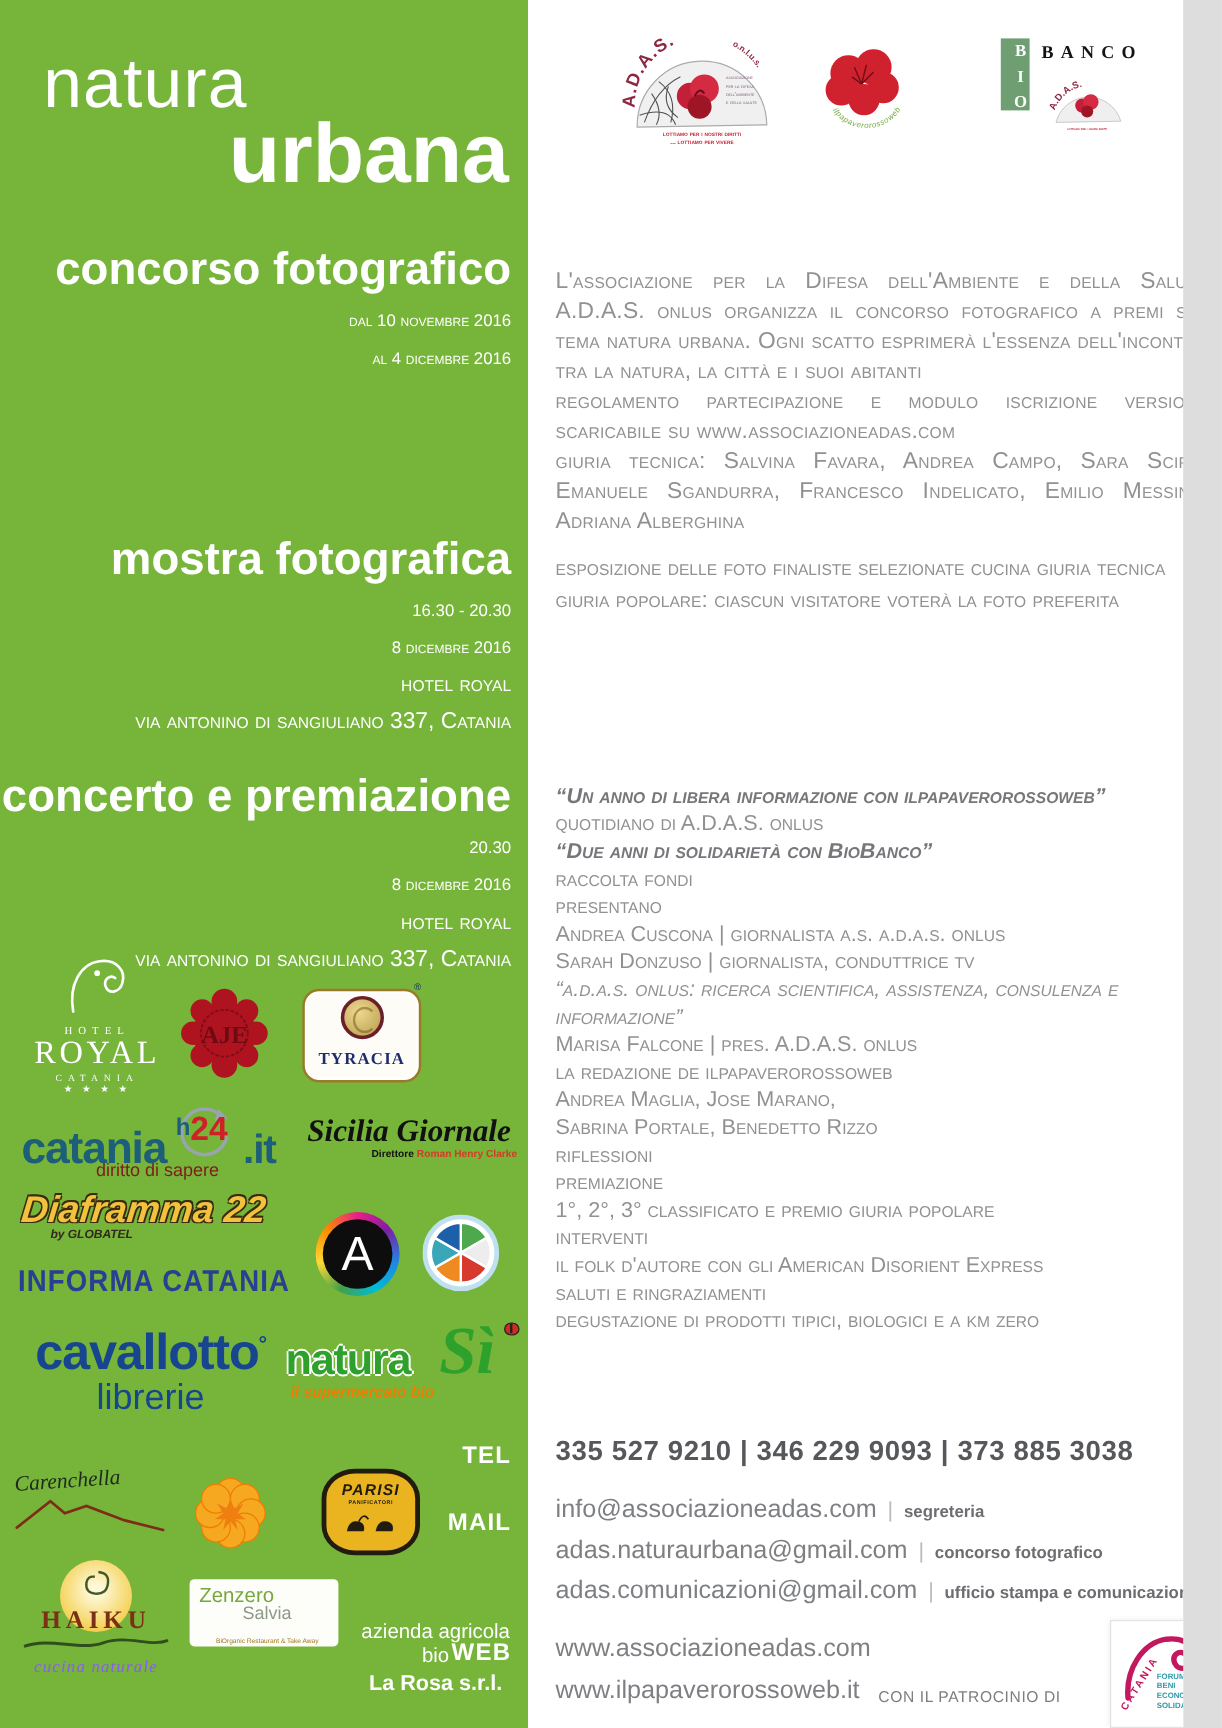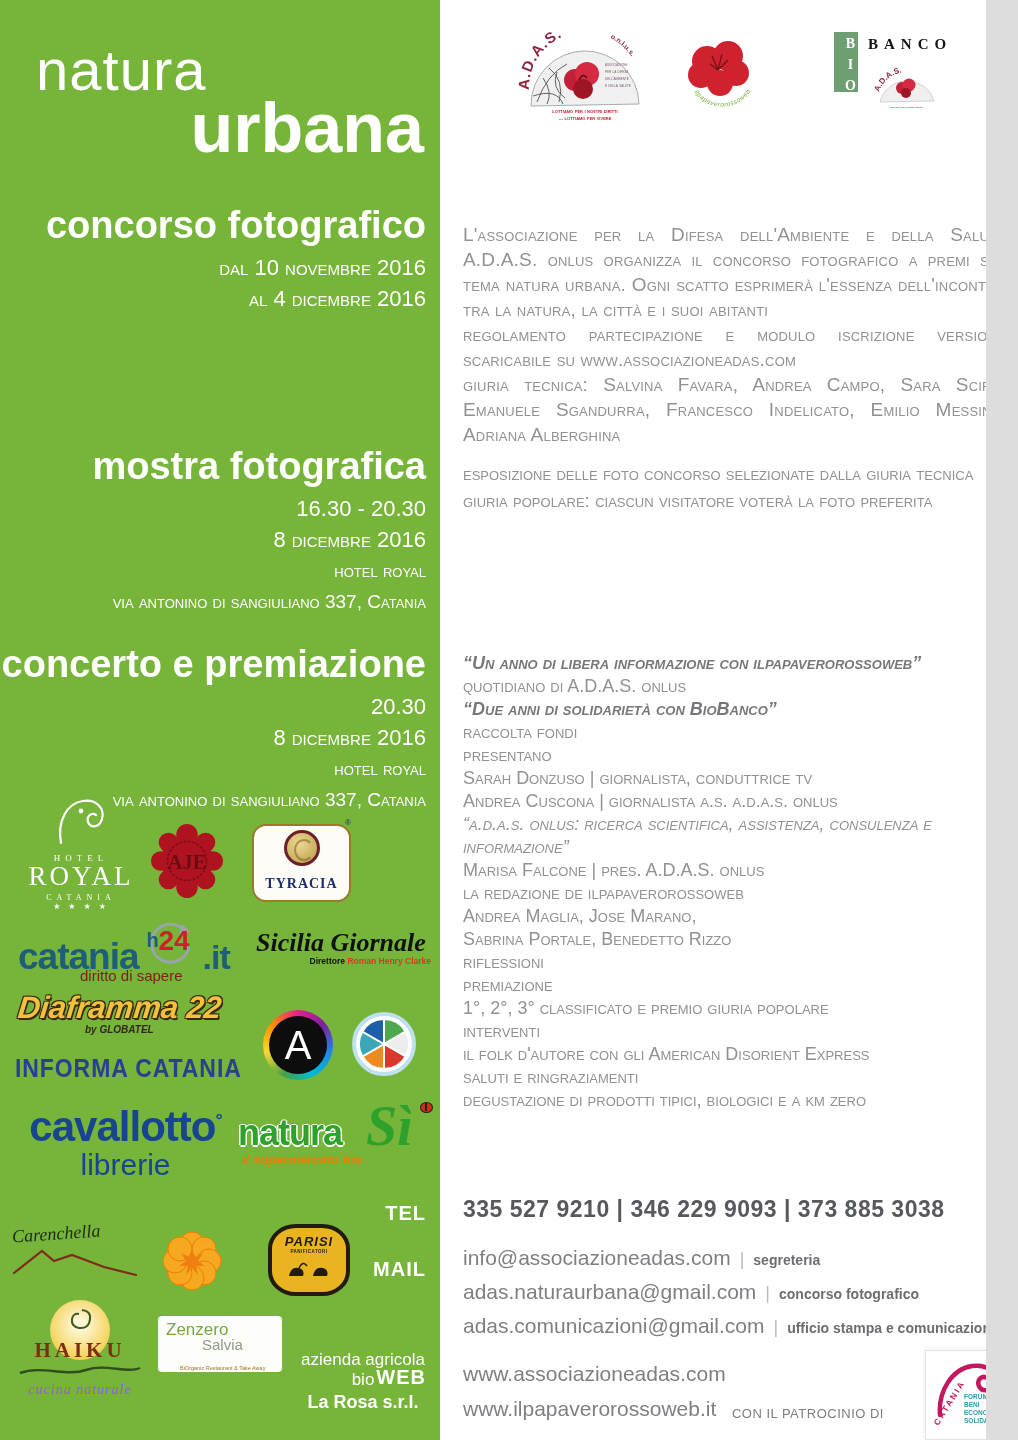--- a/index.html
+++ b/index.html
@@ -9,21 +9,21 @@
   .sc{font-variant:small-caps;}
 
   
   .title-block{position:absolute;left:0;top:40px;width:440px;padding-right:16px;box-sizing:border-box;}
   .title-light{padding-left:36px;font-size:58px;color:#fff;letter-spacing:1px;font-weight:normal;line-height:1.05;}
   .title-bold{text-align:right;font-size:70px;color:#fff;font-weight:bold;letter-spacing:0;line-height:1.0;margin-top:-8px;}
 
   .gsec{position:absolute;left:0;width:440px;padding-right:14px;box-sizing:border-box;text-align:right;color:#fff;}
   .gsec h2{margin:0 0 6px 0;font-size:38px;font-weight:bold;color:#fff;line-height:1.05;}
   .gsub{font-size:19px;line-height:31px;color:#fff;}
-  .gsub-lg{font-size:22px;}
+  .gsub-lg{font-size:14px;}
 
   .green-label{position:absolute;left:0;width:440px;padding-right:14px;box-sizing:border-box;
                text-align:right;color:#fff;font-weight:bold;font-size:20px;letter-spacing:1px;}
 
   
   .intro{position:absolute;left:463px;top:222px;width:543px;font-size:19px;line-height:25px;
          color:#8f9193;text-align:justify;letter-spacing:.2px;}
   .intro p{margin:0;}
   .mostra-info{position:absolute;left:463px;top:460px;width:545px;font-size:19px;line-height:27px;color:#8f9193;}
   .program{position:absolute;left:463px;top:652px;width:552px;font-size:18px;line-height:23px;color:#8f9193;}
@@ -84,21 +84,21 @@
   .ch24-tag{position:absolute;left:62px;top:42px;font-size:15px;color:#7f1d1d;}
 
   .sicilia{left:256px;top:928px;width:175px;color:#111;}
   .sg-name{font-family:"Liberation Serif",serif;font-style:italic;font-weight:bold;font-size:26px;white-space:nowrap;}
   .sg-dir{text-align:right;font-size:8.5px;font-weight:bold;margin-top:-2px;}
   .sg-dir .red{color:#d43b25;}
 
   .diaframma{left:18px;top:990px;width:220px;}
   .df-name{font-style:italic;font-weight:bold;font-size:31px;color:#f2c23e;white-space:nowrap;
            text-shadow:1.5px 1.5px 0 #3a2a10,-1px -1px 0 #3a2a10,1px -1px 0 #3a2a10,-1px 1px 0 #3a2a10;transform:skewX(-6deg);}
-  .df-by{font-size:10px;font-style:italic;font-weight:bold;color:#33291a;margin:-2px 0 0 67px;}
+  .df-by{font-size:10px;font-style:italic;font-weight:bold;color:#33291a;margin:-2px 0 0 24px;}
 
   .informa{left:15px;top:1054px;width:250px;font-size:25px;font-weight:bold;color:#2a3f92;
            letter-spacing:1px;transform:scaleX(.92);transform-origin:left;white-space:nowrap;}
 
   .a-circle{left:263px;top:1010px;width:70px;height:70px;border-radius:50%;display:flex;align-items:center;justify-content:center;
             background:conic-gradient(#e91e8c,#7b1fa2,#1e88e5,#00bcd4,#43a047,#fdd835,#fb8c00,#e91e8c);}
   .a-inner{width:58px;height:58px;border-radius:50%;background:#0d0d0d;color:#fff;display:flex;align-items:center;justify-content:center;
            font-size:40px;font-weight:200;}
 
   .aperture{left:352px;top:1012px;}
@@ -259,33 +259,33 @@
   </div>
 
   <div class="intro sc">
     <p>L'associazione per la Difesa dell'Ambiente e della Salute A.D.A.S. onlus organizza il concorso fotografico a premi sul tema natura urbana. Ogni scatto esprimerà l'essenza dell'incontro tra la natura, la città e i suoi abitanti</p>
     <p>regolamento partecipazione e modulo iscrizione versione scaricabile su www.associazioneadas.com</p>
     <p>giuria tecnica: Salvina Favara, Andrea Campo, Sara Scirè, Emanuele Sgandurra, Francesco Indelicato, Emilio Messina, Adriana Alberghina</p>
   </div>
 
   <div class="mostra-info sc">
 
-  <div class="mostra-line">esposizione delle foto concorso selezionate dalla giuria tecnica</div>
+  <div class="mostra-line">esposizione delle foto finaliste selezionate cucina giuria tecnica</div>
       <div class="mostra-line">giuria popolare: ciascun visitatore voterà la foto preferita</div>
     </div>
 
   <div class="program sc">
 
   <div class="program-line quote">“Un anno di libera informazione con ilpapaverorossoweb”</div>
       <div class="program-line">quotidiano di A.D.A.S. onlus</div>
       <div class="program-line quote">“Due anni di solidarietà con BioBanco”</div>
       <div class="program-line">raccolta fondi</div>
       <div class="program-line">presentano</div>
+      <div class="program-line">Andrea Cuscona | giornalista a.s. a.d.a.s. onlus</div>
       <div class="program-line">Sarah Donzuso | giornalista, conduttrice tv</div>
-      <div class="program-line">Andrea Cuscona | giornalista a.s. a.d.a.s. onlus</div>
       <div class="program-line italic">“a.d.a.s. onlus: ricerca scientifica, assistenza, consulenza e informazione”</div>
       <div class="program-line">Marisa Falcone | pres. A.D.A.S. onlus</div>
       <div class="program-line">la redazione de ilpapaverorossoweb</div>
       <div class="program-line">Andrea Maglia, Jose Marano,</div>
       <div class="program-line">Sabrina Portale, Benedetto Rizzo</div>
       <div class="program-line">riflessioni</div>
       <div class="program-line">premiazione</div>
       <div class="program-line">1°, 2°, 3° classificato e premio giuria popolare</div>
       <div class="program-line">interventi</div>
       <div class="program-line">il folk d'autore con gli American Disorient Express</div>

